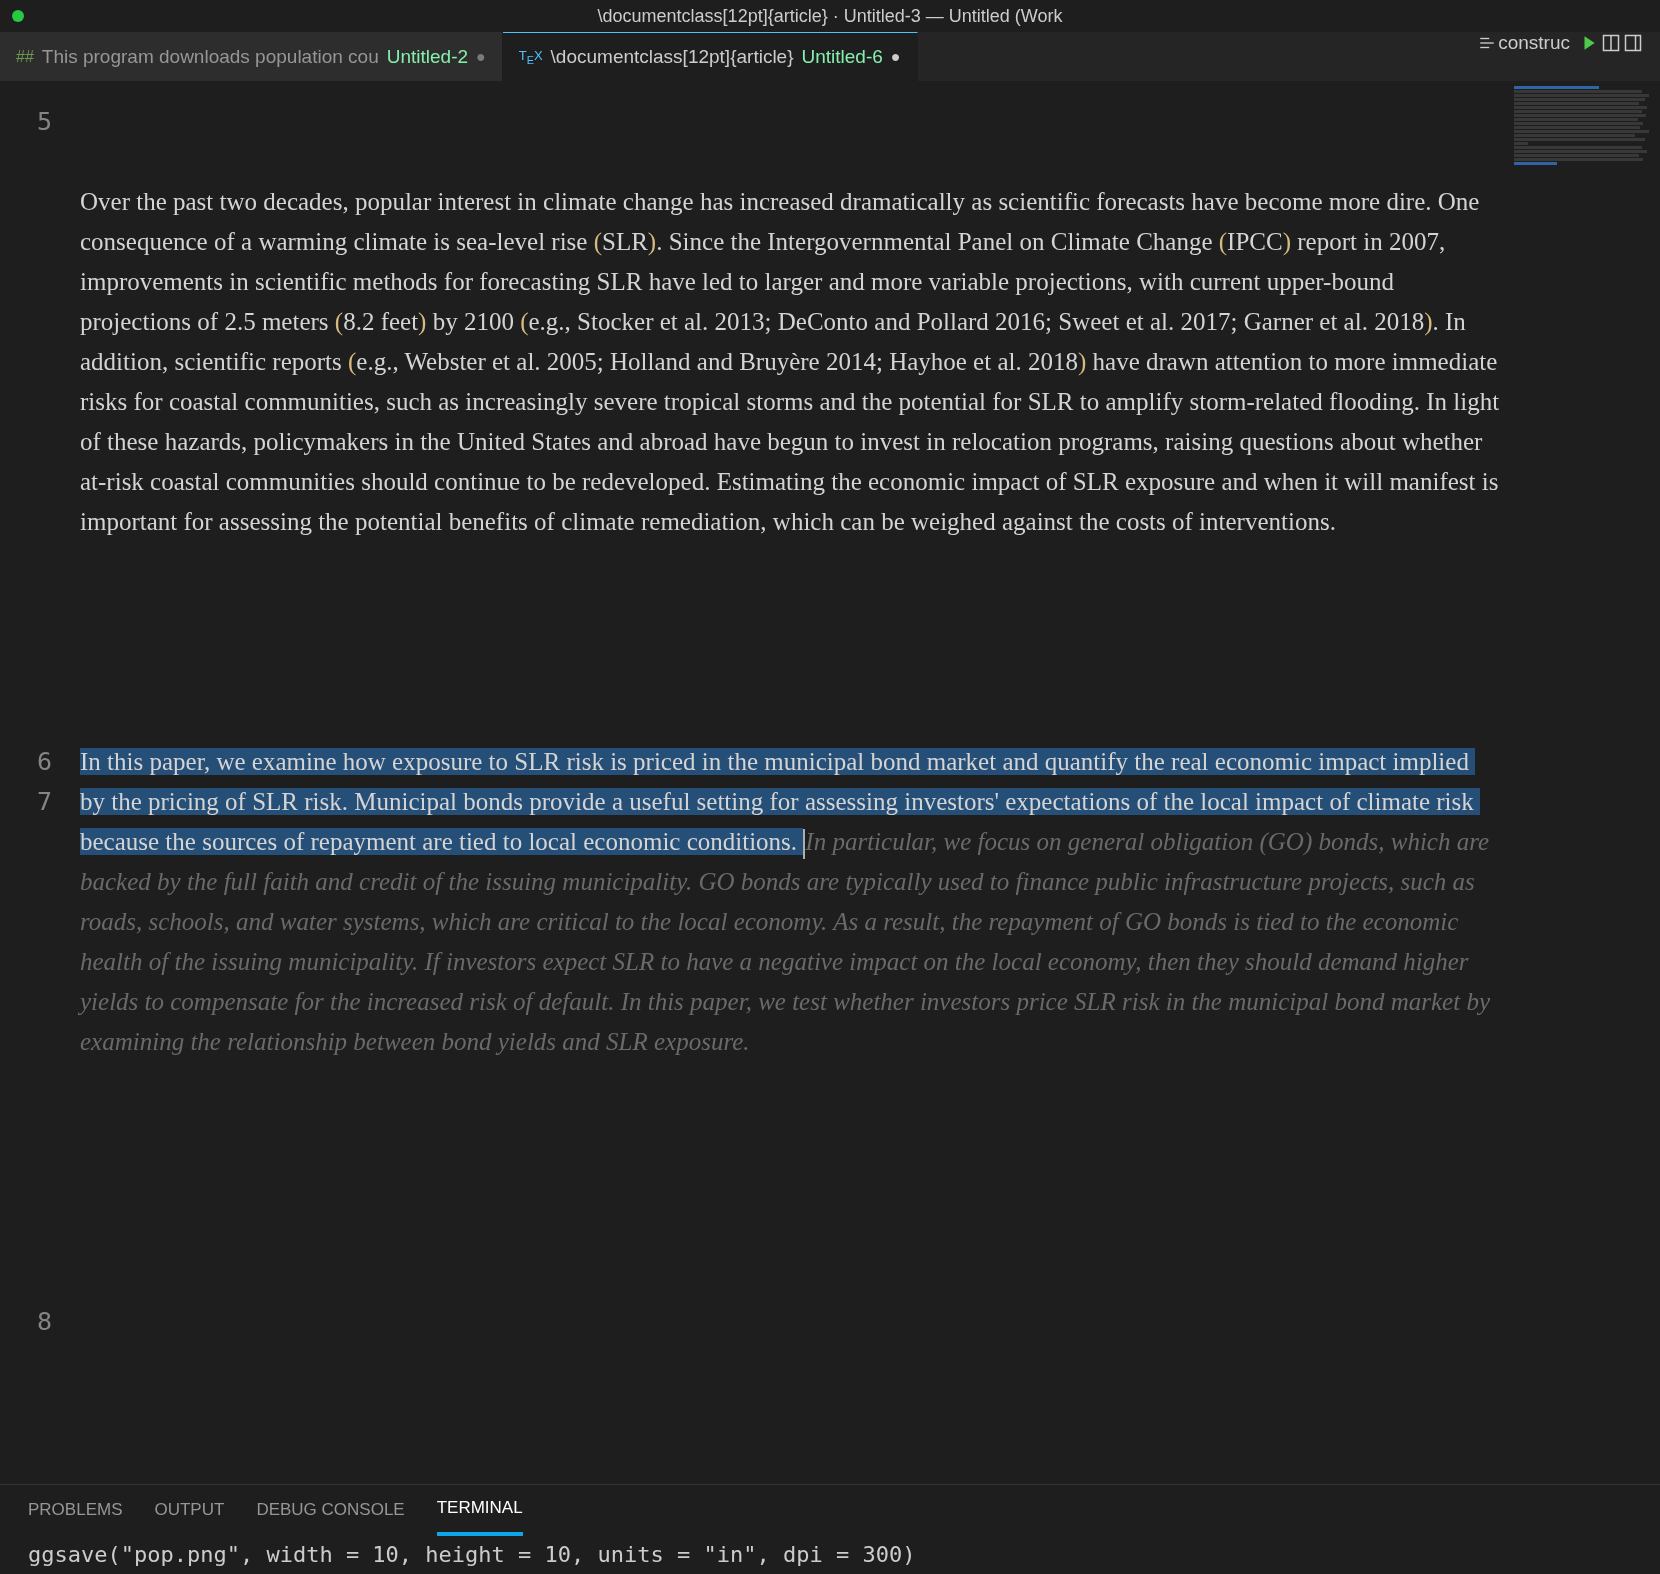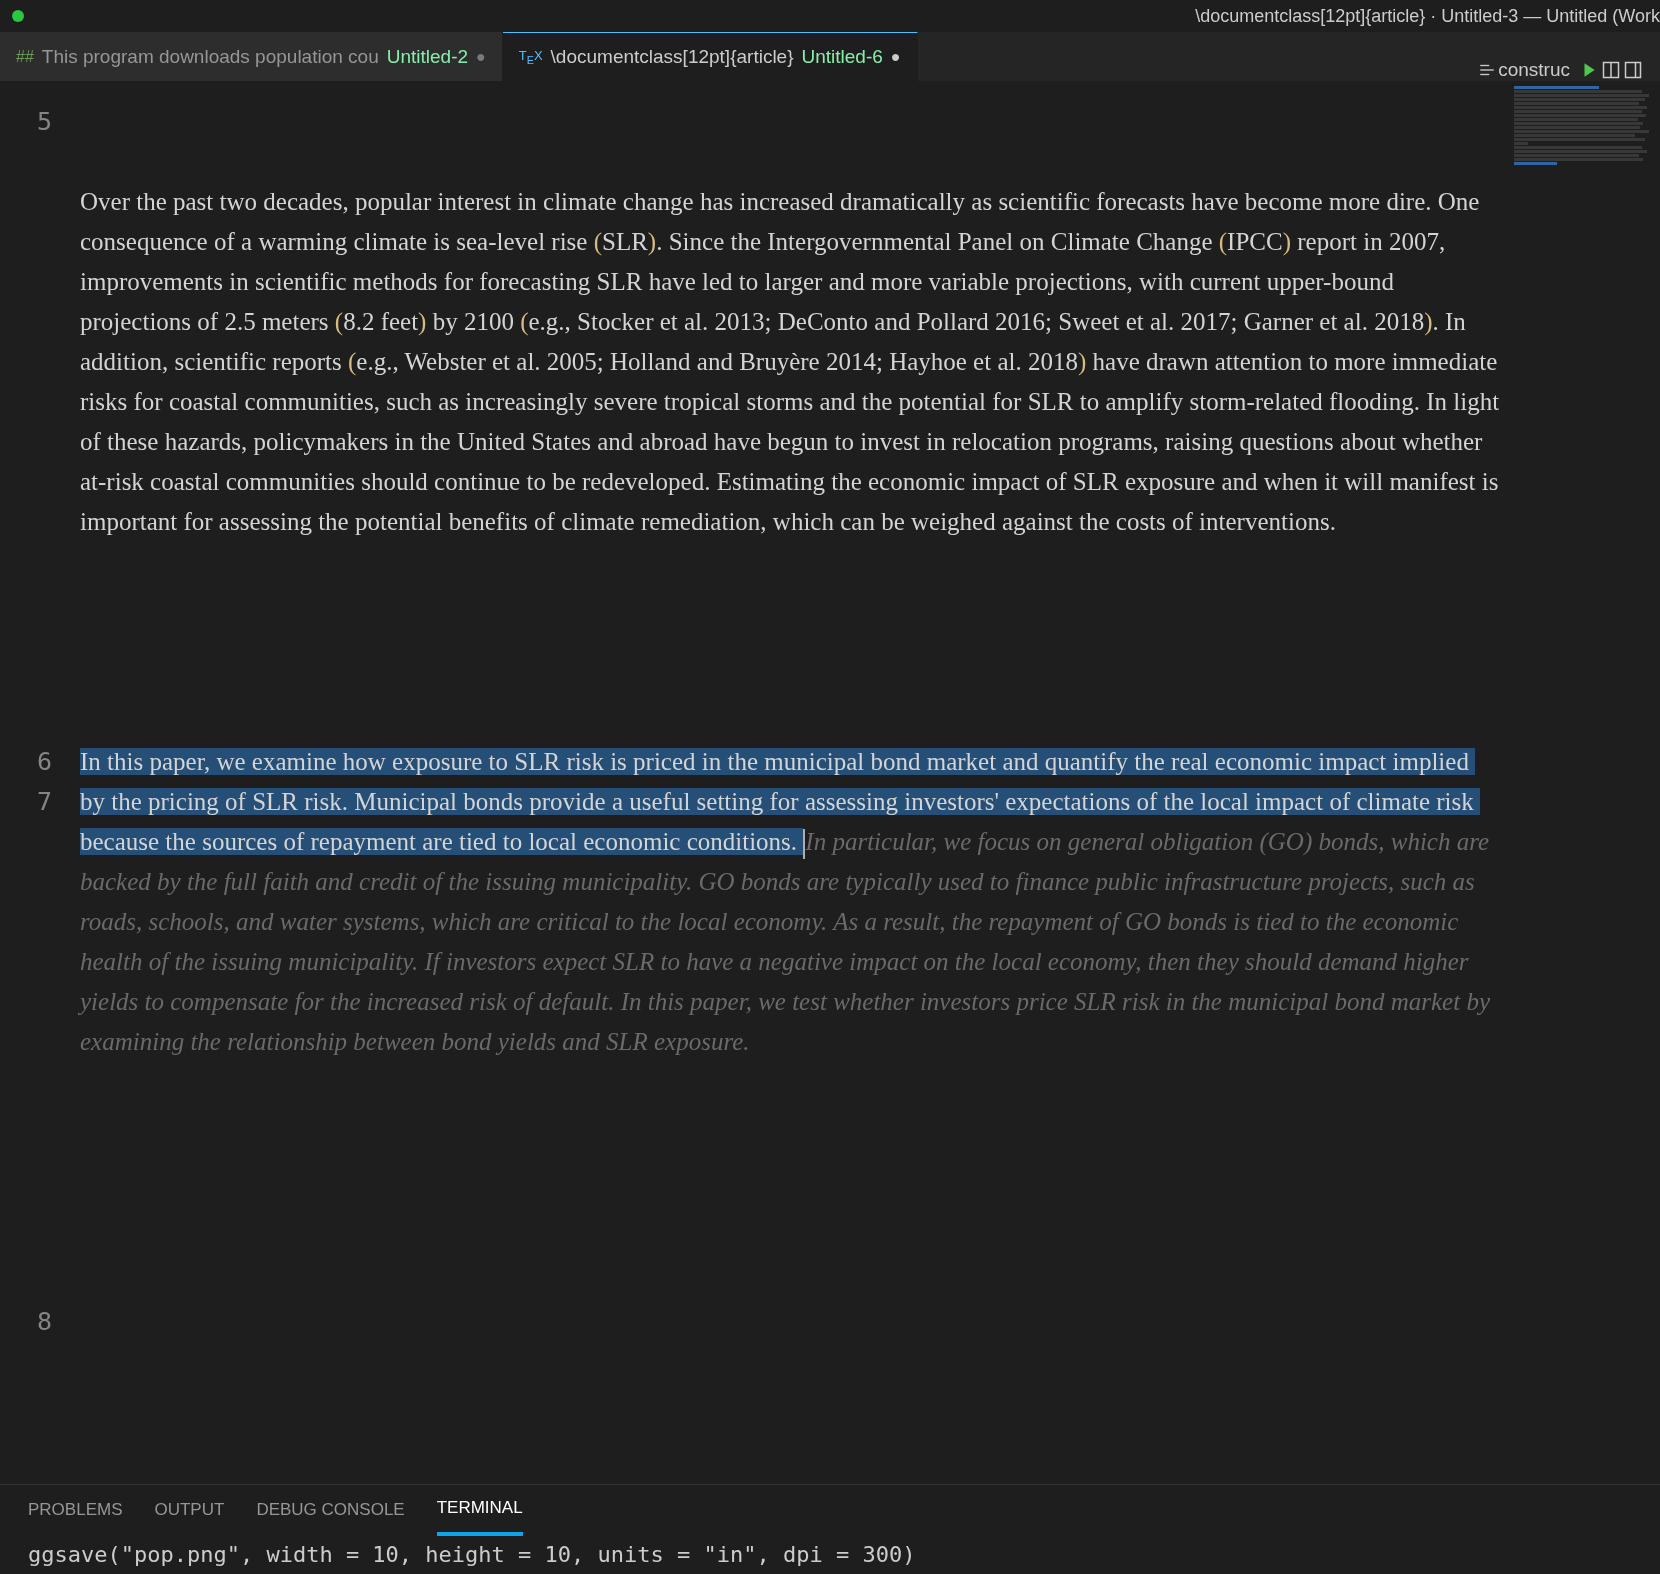--- a/index.html
+++ b/index.html
@@ -13,21 +13,21 @@
       color: #cccccc;
       overflow: hidden;
       width: 1660px;
       height: 1574px;
     }
     .title-bar {
       height: 32px;
       background: #1e1e1e;
       display: flex;
       align-items: center;
-      justify-content: flex-end;
+      justify-content: center;
       font-size: 18px;
       color: #cccccc;
       position: relative;
     }
     .traffic-lights {
       position: absolute;
       left: 12px;
       display: flex;
       gap: 8px;
     }
@@ -64,21 +64,21 @@
     .tab.inactive .tab-name { color: #969696; }
     .tab-suffix { color: #86efac; }
     .tab-modified {
       color: #cccccc;
       font-size: 16px;
     }
     .tab.inactive .tab-modified { color: #7a7a7a; }
     .tab-actions {
       margin-left: auto;
       display: flex;
-      align-items: flex-end;
+      align-items: flex-start;
       padding: 0 16px;
     }
     .action-icon {
       width: 22px;
       height: 22px;
       display: flex;
       align-items: center;
       justify-content: center;
       cursor: pointer;
       color: #cccccc;

